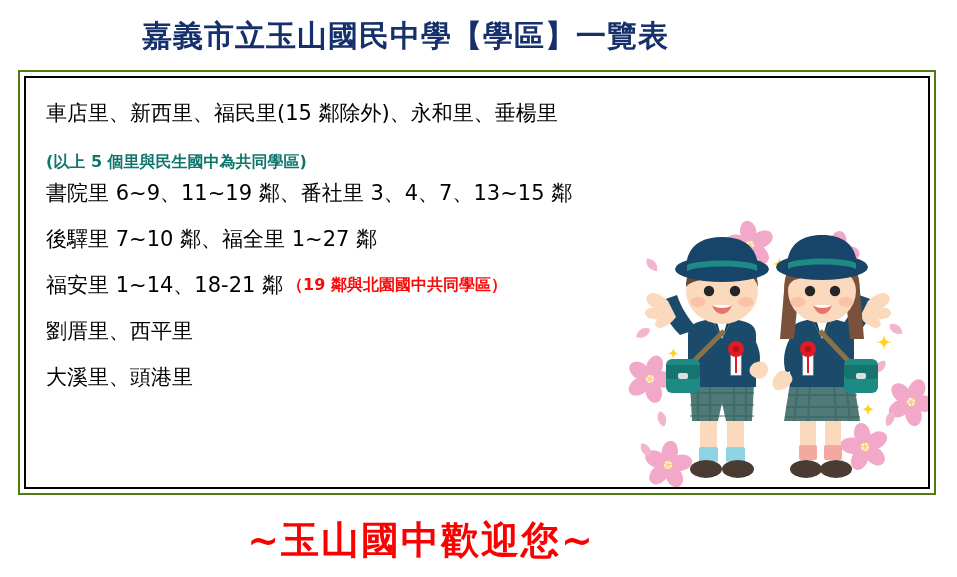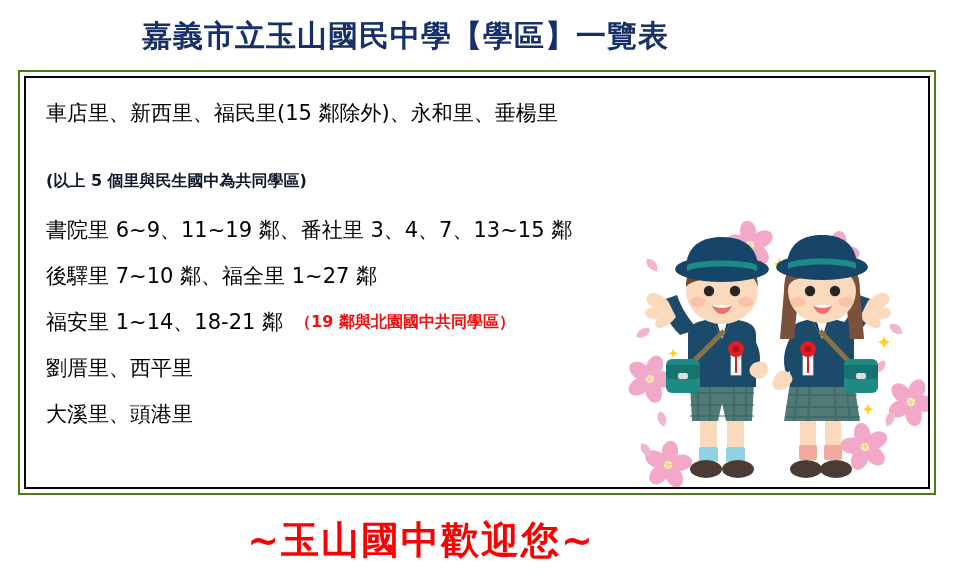--- a/index.html
+++ b/index.html
@@ -70,31 +70,30 @@
     padding: 0;
   }
   .line.major {
     height: 46px;
     display: flex;
     align-items: center;
   }
   .line.note {
     height: 34px;
     display: flex;
-    align-items: flex-start;
+    align-items: flex-end;
     font-size: 16px;
     font-weight: bold;
-    color: #0f172a;
-    margin-top: 37px;
+    color: #0f766e;
   }
   .inline-red {
     color: #fa0a0a;
     font-weight: bold;
     font-size: 16px;
-    margin-left: 12px;
+    margin-left: 4px;
   }
 
   
   .illustration {
     position: absolute;
     right: 0px;
     bottom: 0px;
     width: 300px;
     height: 280px;
     z-index: 2;

